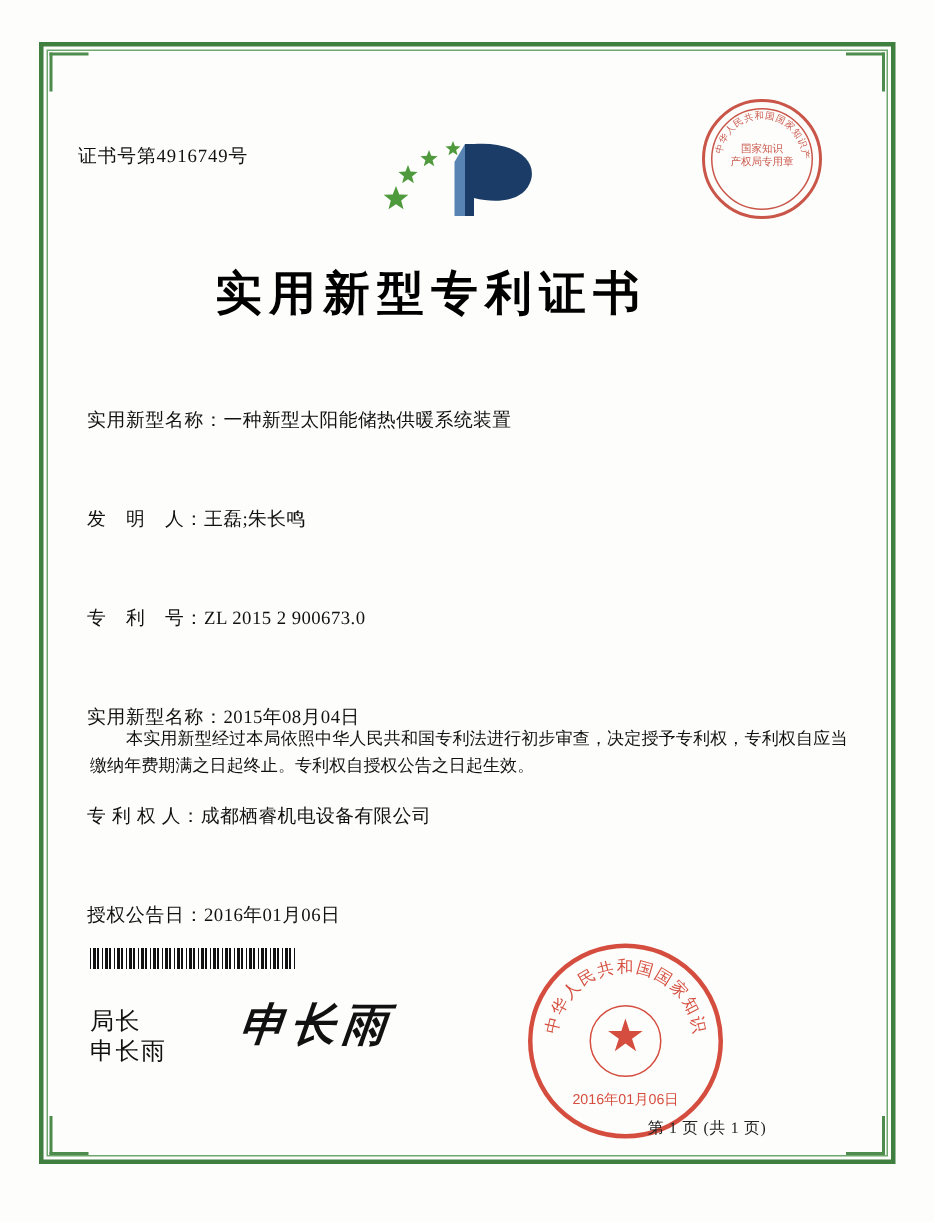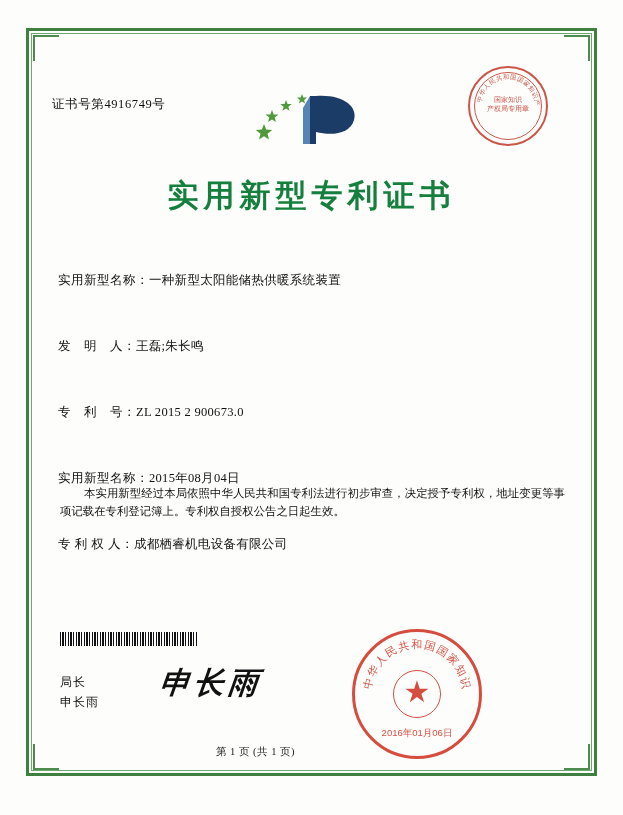--- a/index.html
+++ b/index.html
@@ -102,23 +102,22 @@
 
   
   .main-title {
     position: absolute;
     left: 0; top: 175px;
     width: 575px;
     text-align: center;
     font-size: 31px;
     font-weight: bold;
     letter-spacing: 5px;
-    color: #15803d;
+    color: #000000;
     font-family: "DejaVu Sans", sans-serif;
-    padding-left: 24px;
   }
 
   
   .fields {
     position: absolute;
     left: 58px; top: 243px;
     width: 500px;
   }
   .field-row {
     font-size: 12.5px;
@@ -165,21 +164,21 @@
       #fff 4px, #fff 5px,
       #111 5px, #111 6px,
       #fff 6px, #fff 8px
     );
   }
 
   
   .sig-labels {
     position: absolute;
     left: 60px; top: 672px;
-    font-size: 12px;
+    font-size: 16px;
     line-height: 20px;
     letter-spacing: 1px;
     color: #111;
   }
   .sig-script {
     position: absolute;
     left: 160px; top: 663px;
     font-size: 30px;
     font-family: "DejaVu Serif", serif;
     font-style: italic;
@@ -227,21 +226,21 @@
     position: absolute;
     left: 0; top: 0;
     width: 124px; height: 124px;
   }
 
   
   .footer {
     position: absolute;
     left: 0; top: 745px;
     width: 511px;
-    text-align: center;
+    text-align: right;
     font-size: 10.5px;
     color: #222;
     letter-spacing: 0.5px;
   }
 </style>
 </head>
 <body>
 
 <div class="page">
 
@@ -294,24 +293,27 @@
     </div>
     <div class="field-row">
       <span class="field-label">专　利　号：</span><span class="field-value">ZL 2015 2 900673.0</span>
     </div>
     <div class="field-row">
       <span class="field-label">实用新型名称：</span><span class="field-value">2015年08月04日</span>
     </div>
     <div class="field-row">
       <span class="field-label">专 利 权 人：</span><span class="field-value">成都栖睿机电设备有限公司</span>
     </div>
+    <div class="field-row">
+      <span class="field-label">授权公告日：</span><span class="field-value">2016年01月06日</span>
+    </div>
   </div>
 
   <div class="body-text">
-    <p>本实用新型经过本局依照中华人民共和国专利法进行初步审查，决定授予专利权，地址变更等事项记载在专利登记簿上。专利权自授权公告之日起生效。</p>
+    <p>本实用新型经过本局依照中华人民共和国专利法进行初步审查，决定授予专利权，专利权自应当缴纳年费期满之日起终止。专利权自授权公告之日起生效。</p>
   </div>
 
   <div class="barcode"></div>
 
   <div class="sig-labels">
     <div>局长</div>
     <div>申长雨</div>
   </div>
   <div class="sig-script">申长雨</div>
 

